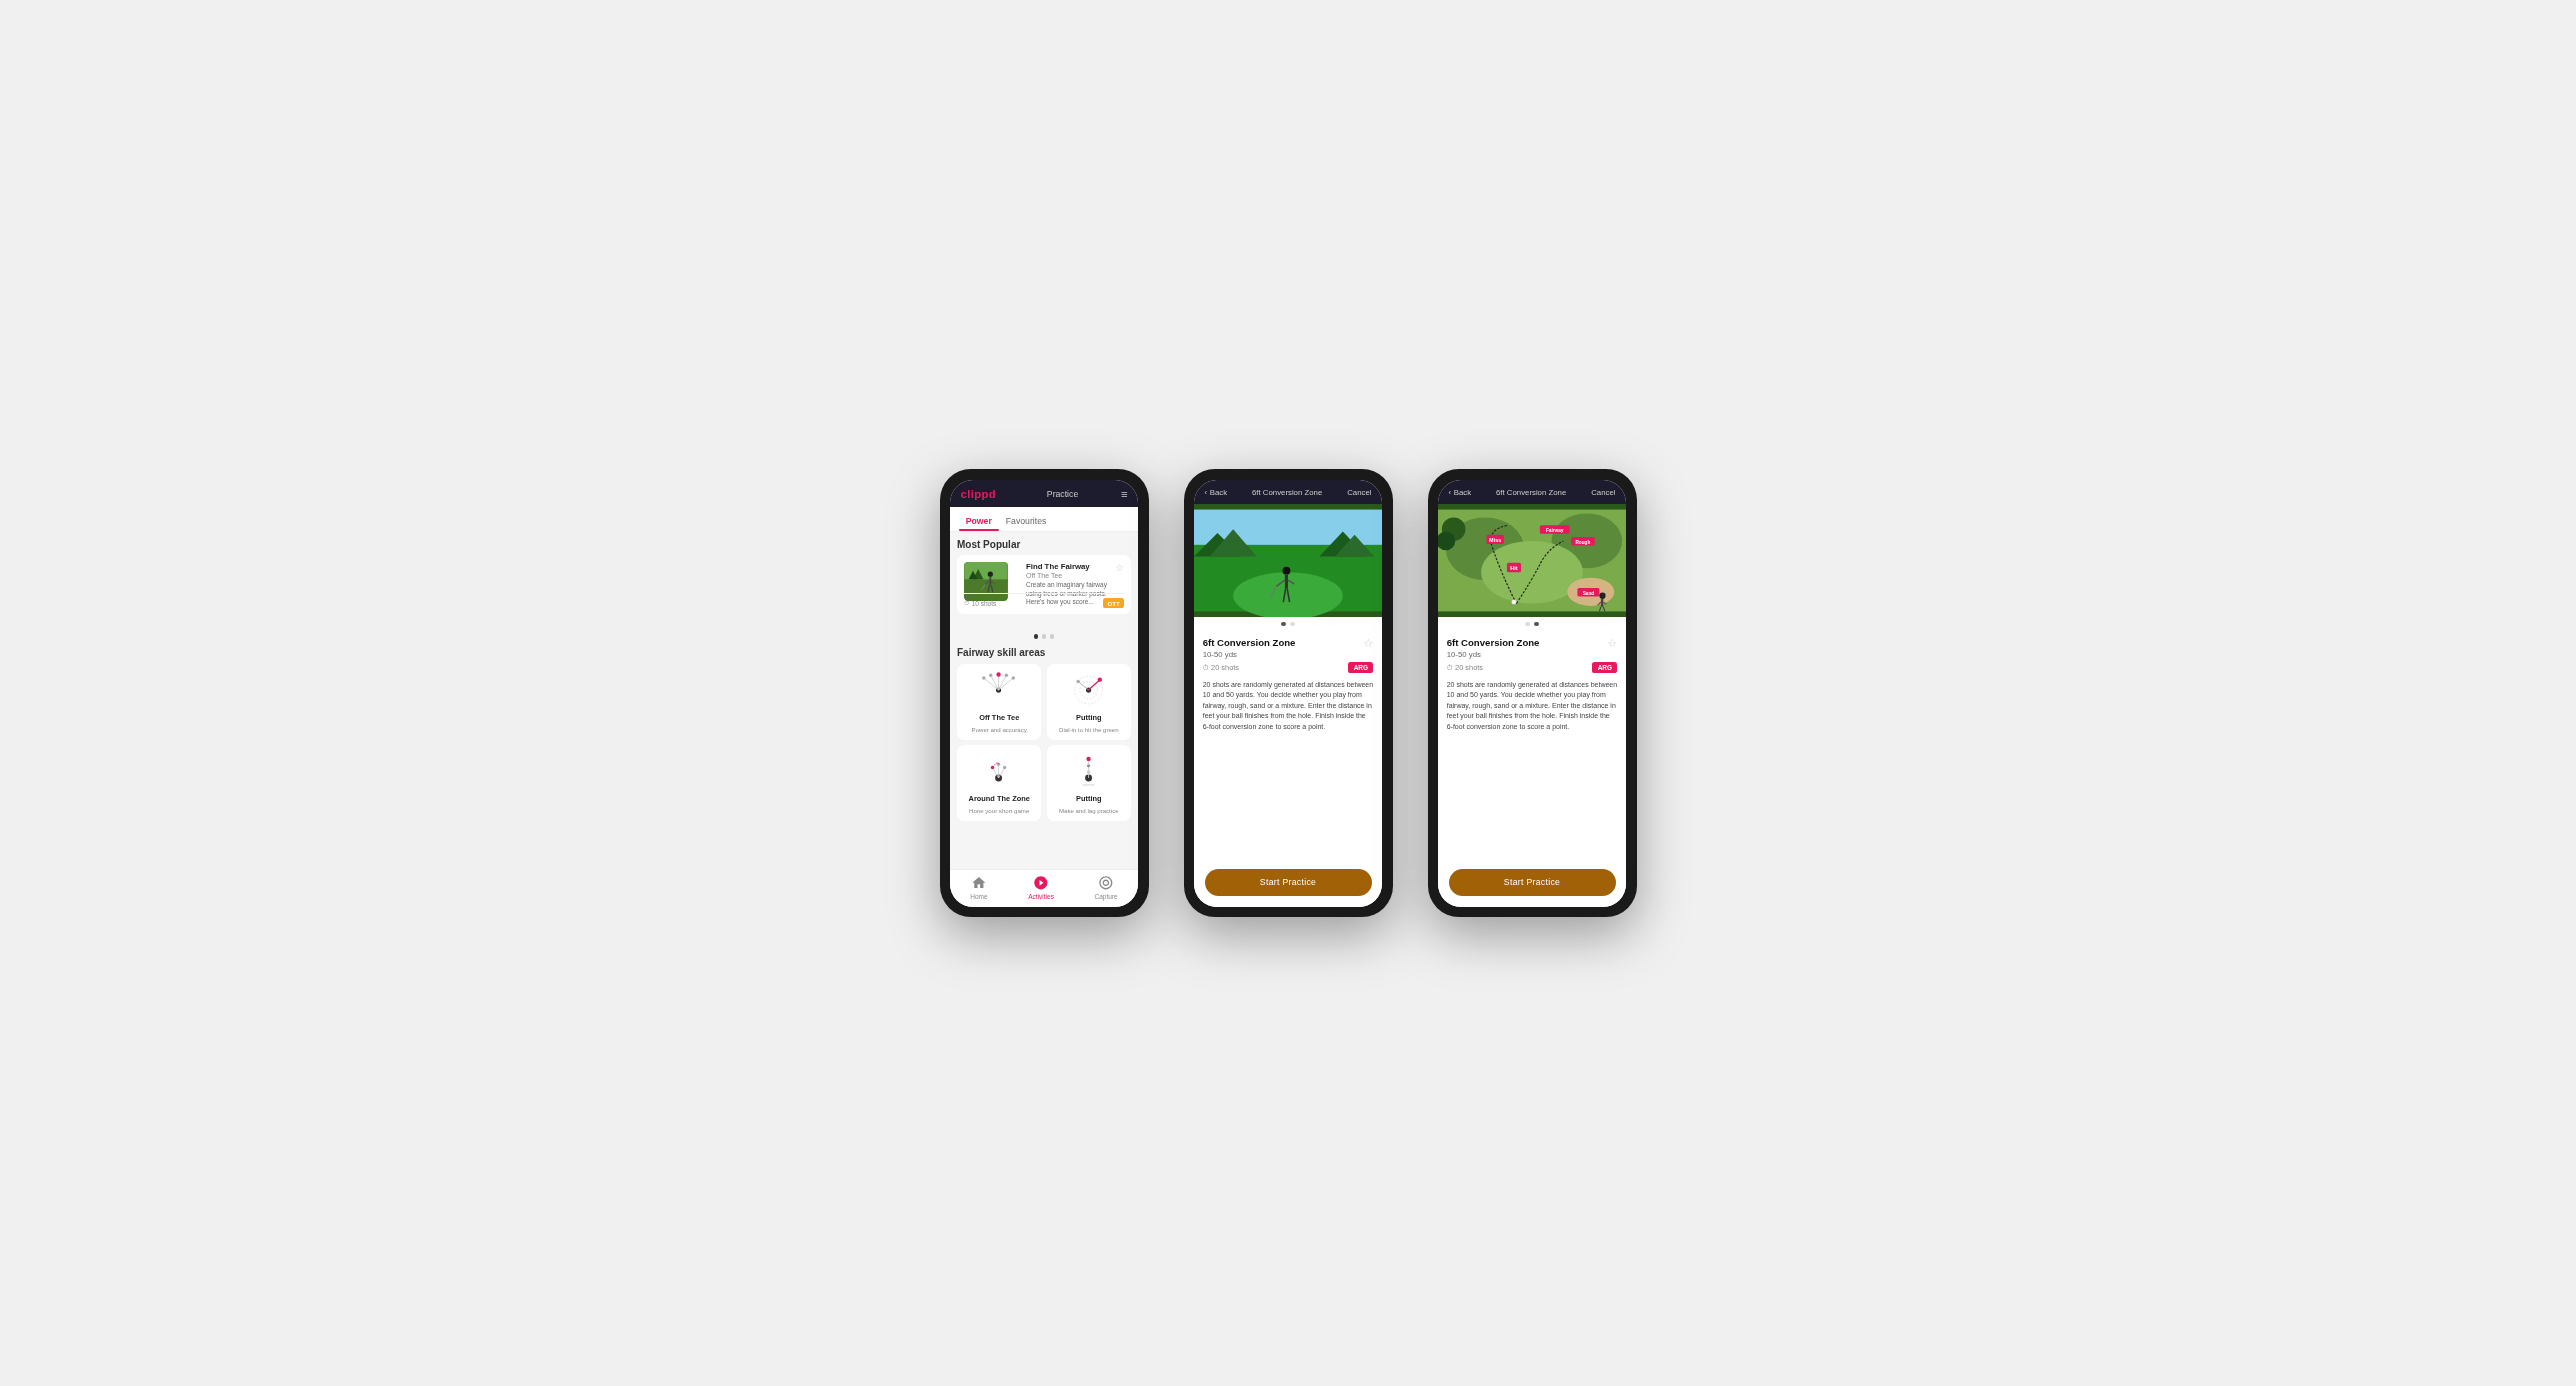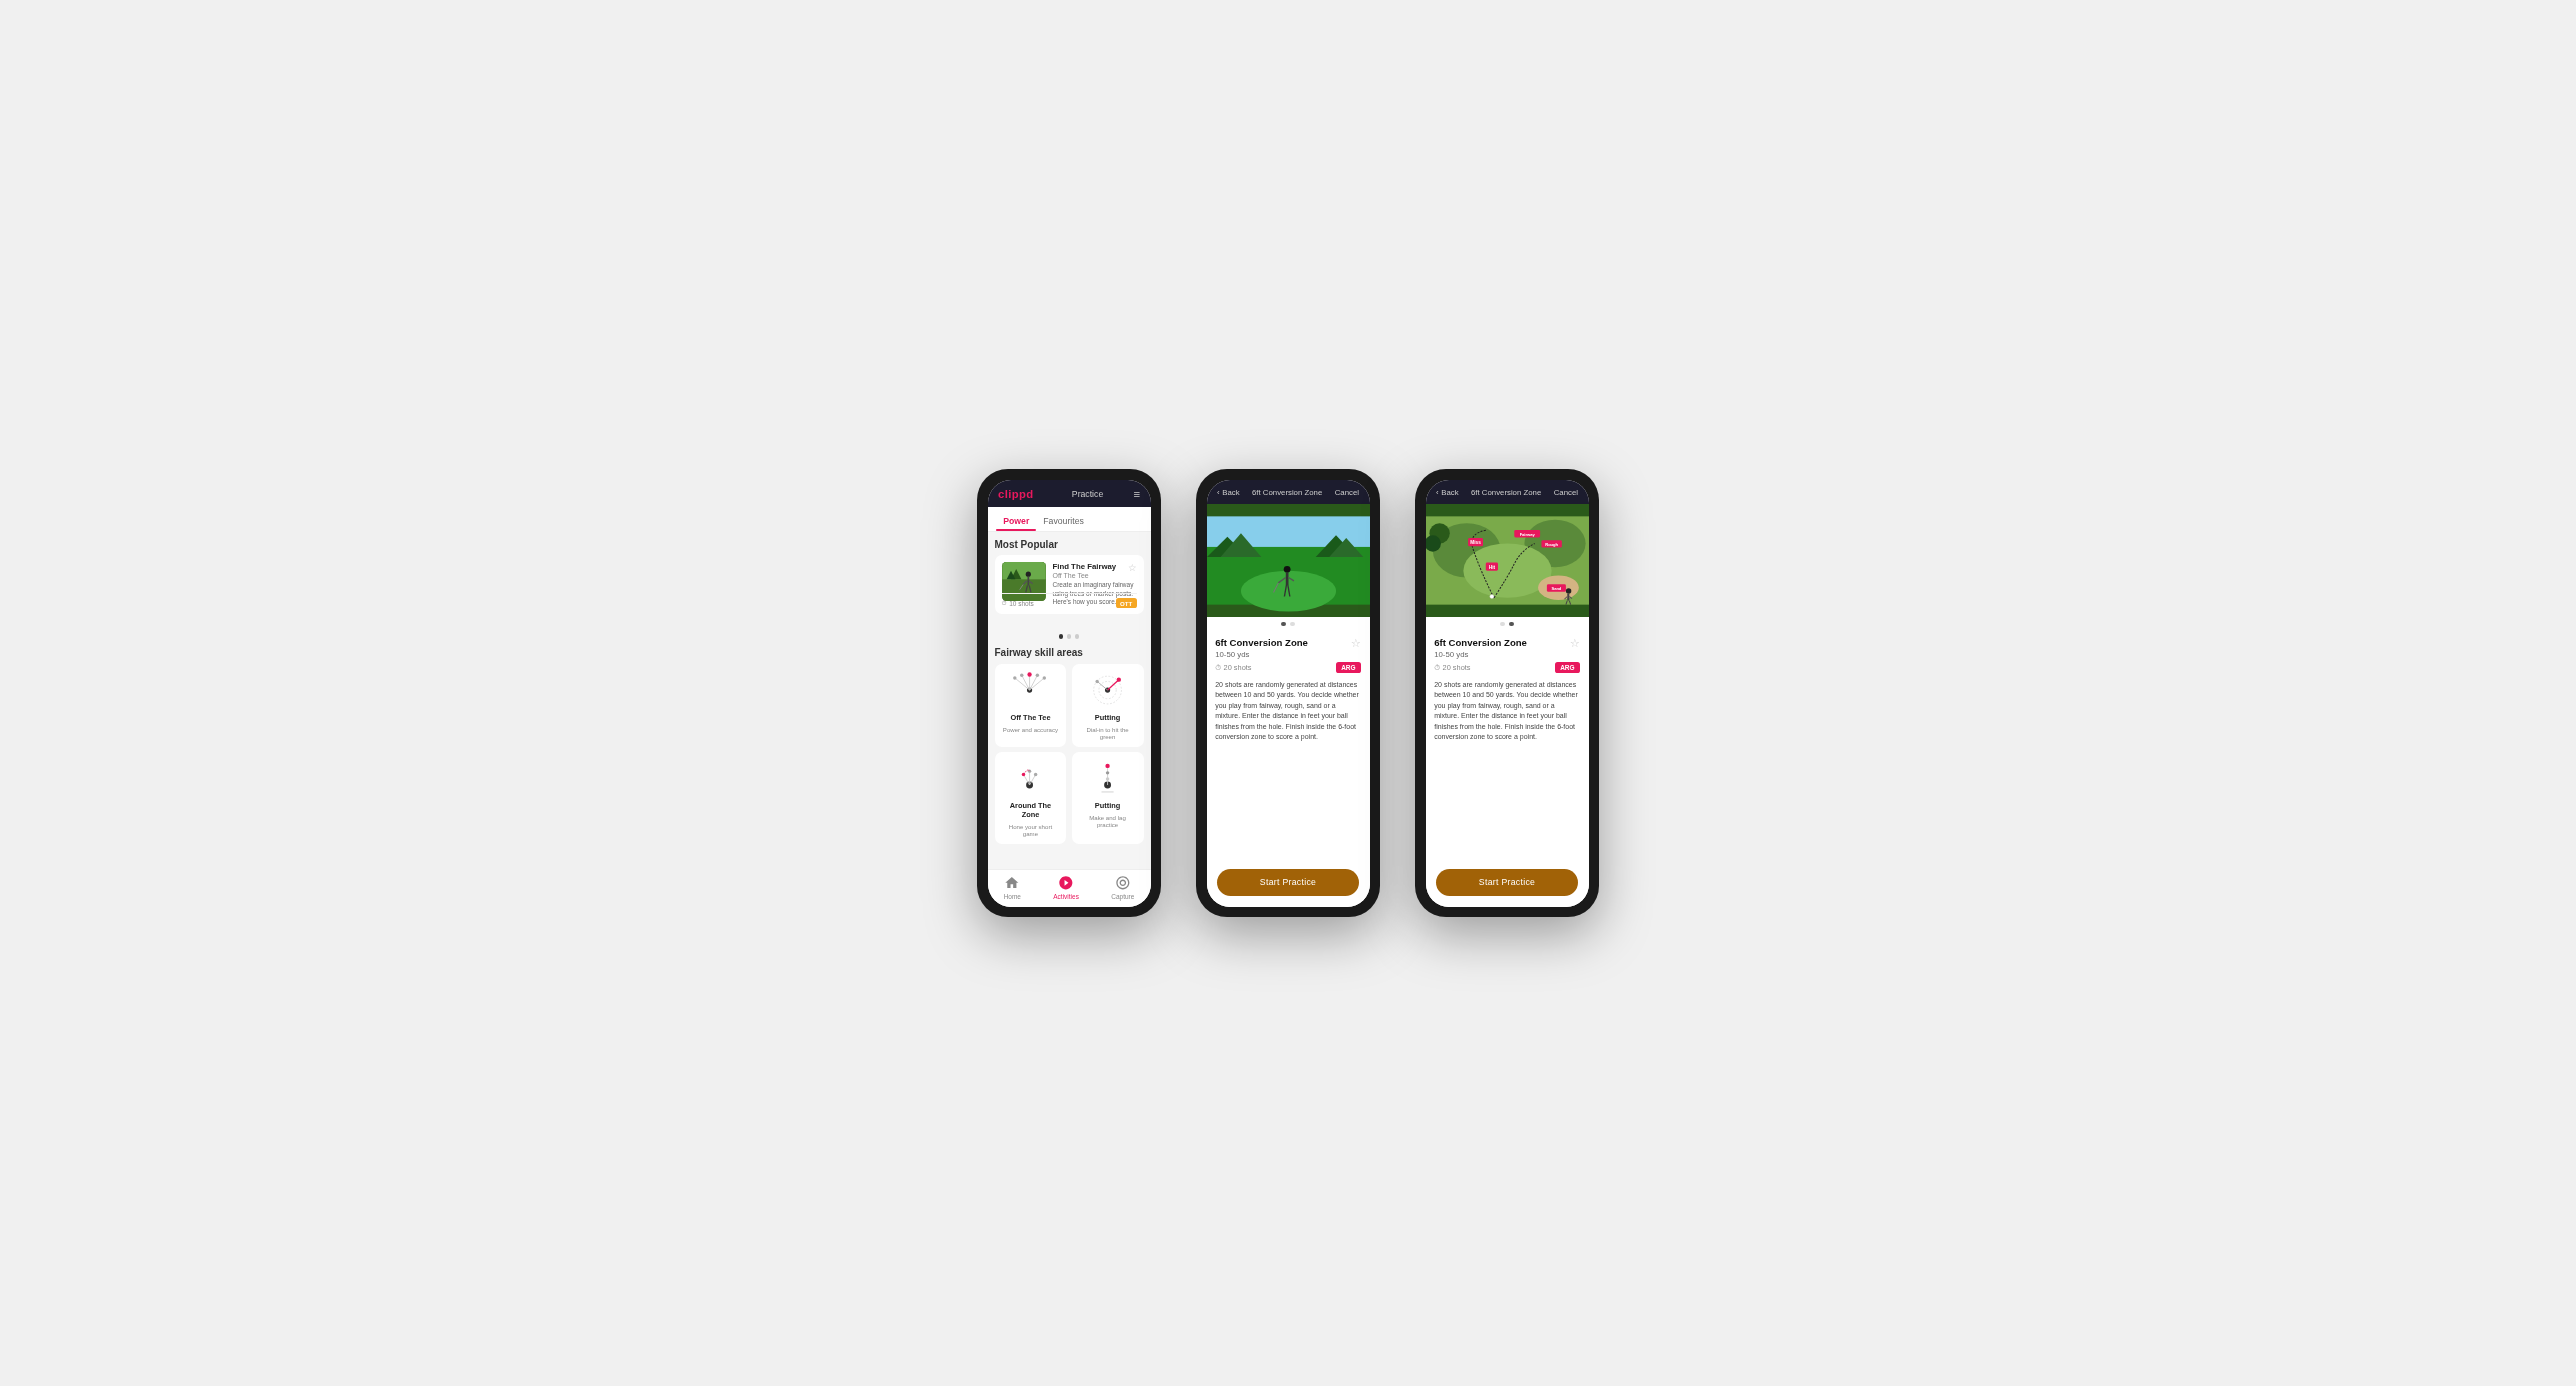--- a/index.html
+++ b/index.html
@@ -9,21 +9,21 @@
       justify-content: center;
       align-items: center;
       min-height: 100vh;
       font-family: -apple-system, BlinkMacSystemFont, 'Segoe UI', sans-serif;
       gap: 35px;
       padding: 35px;
     }
 
     
     .phone {
-      width: 184px;
+      width: 209px;
       background: #1a1a1a;
       border-radius: 31px;
       padding: 10.5px;
       box-shadow: 0 17.4px 52px rgba(0,0,0,0.35);
       position: relative;
       flex-shrink: 0;
     }
     .phone-screen {
       background: #fff;
       border-radius: 23px;
@@ -98,21 +98,21 @@
       color: #333;
       margin-bottom: 5.2px;
     }
 
     .drill-card {
       background: #fff;
       border-radius: 7px;
       padding: 7px;
       margin-bottom: 5.2px;
       display: flex;
-      gap: 7px;
+      gap: 18px;
       align-items: flex-start;
       position: relative;
     }
     .drill-thumb {
       width: 44px;
       height: 39px;
       border-radius: 4.4px;
       background: #5a7a3a;
       flex-shrink: 0;
       overflow: hidden;

